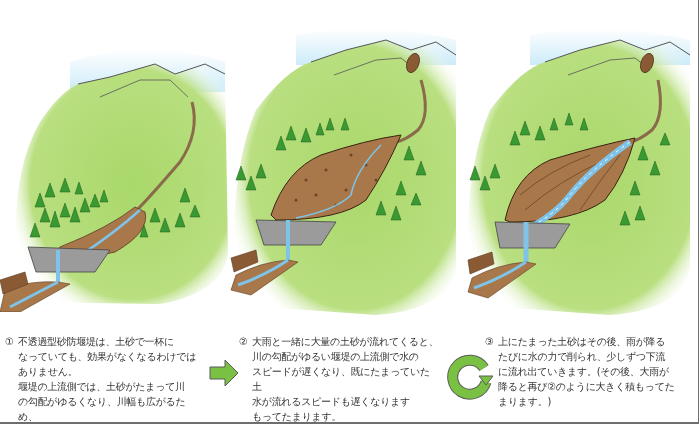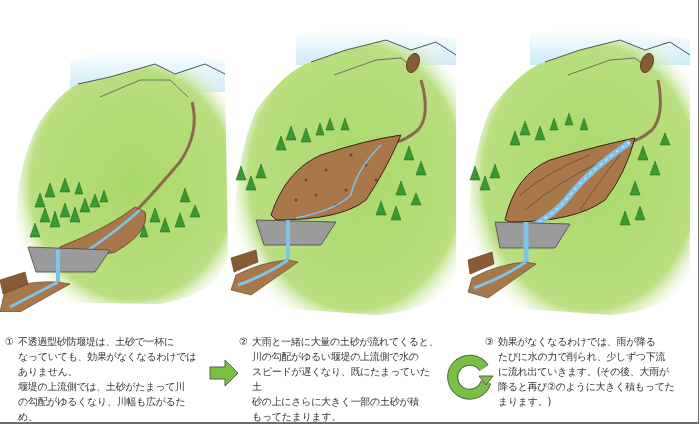--- a/index.html
+++ b/index.html
@@ -214,30 +214,30 @@
 
 <svg class="arrow" viewBox="0 0 32 32">
   <path d="M2 10 L17 10 L17 3 L30 16 L17 29 L17 22 L2 22 Z" fill="#7ac143" stroke="#5b5b5b" stroke-width="1"></path>
 </svg>
 
 <div class="caption" id="cap2">
   <span class="num">②</span>
   <div class="body">大雨と一緒に大量の土砂が流れてくると、
 川の勾配がゆるい堰堤の上流側で水の
 スピードが遅くなり、既にたまっていた土
-砂の上にさらに大きく一部の土砂が積
+水が流れるスピードも遅くなります
 もってたまります。</div>
 </div>
 
 <svg class="cycle" viewBox="0 0 48 48">
   <path d="M38 16 A17 17 0 1 0 40 30" fill="none" stroke="#5b5b5b" stroke-width="11"></path>
   <path d="M38 16 A17 17 0 1 0 40 30" fill="none" stroke="#7ac143" stroke-width="9"></path>
   <path d="M33 24 L47 24 L40 33 Z" fill="#7ac143" stroke="#5b5b5b" stroke-width="1"></path>
 </svg>
 
 <div class="caption" id="cap3">
   <span class="num">③</span>
-  <div class="body">効果がなくなるわけでは、雨が降る
+  <div class="body">上にたまった土砂はその後、雨が降る
 たびに水の力で削られ、少しずつ下流
 に流れ出ていきます。(その後、大雨が
 降ると再び②のように大きく積もってた
 まります。)</div>
 </div>
 
 </body></html>

